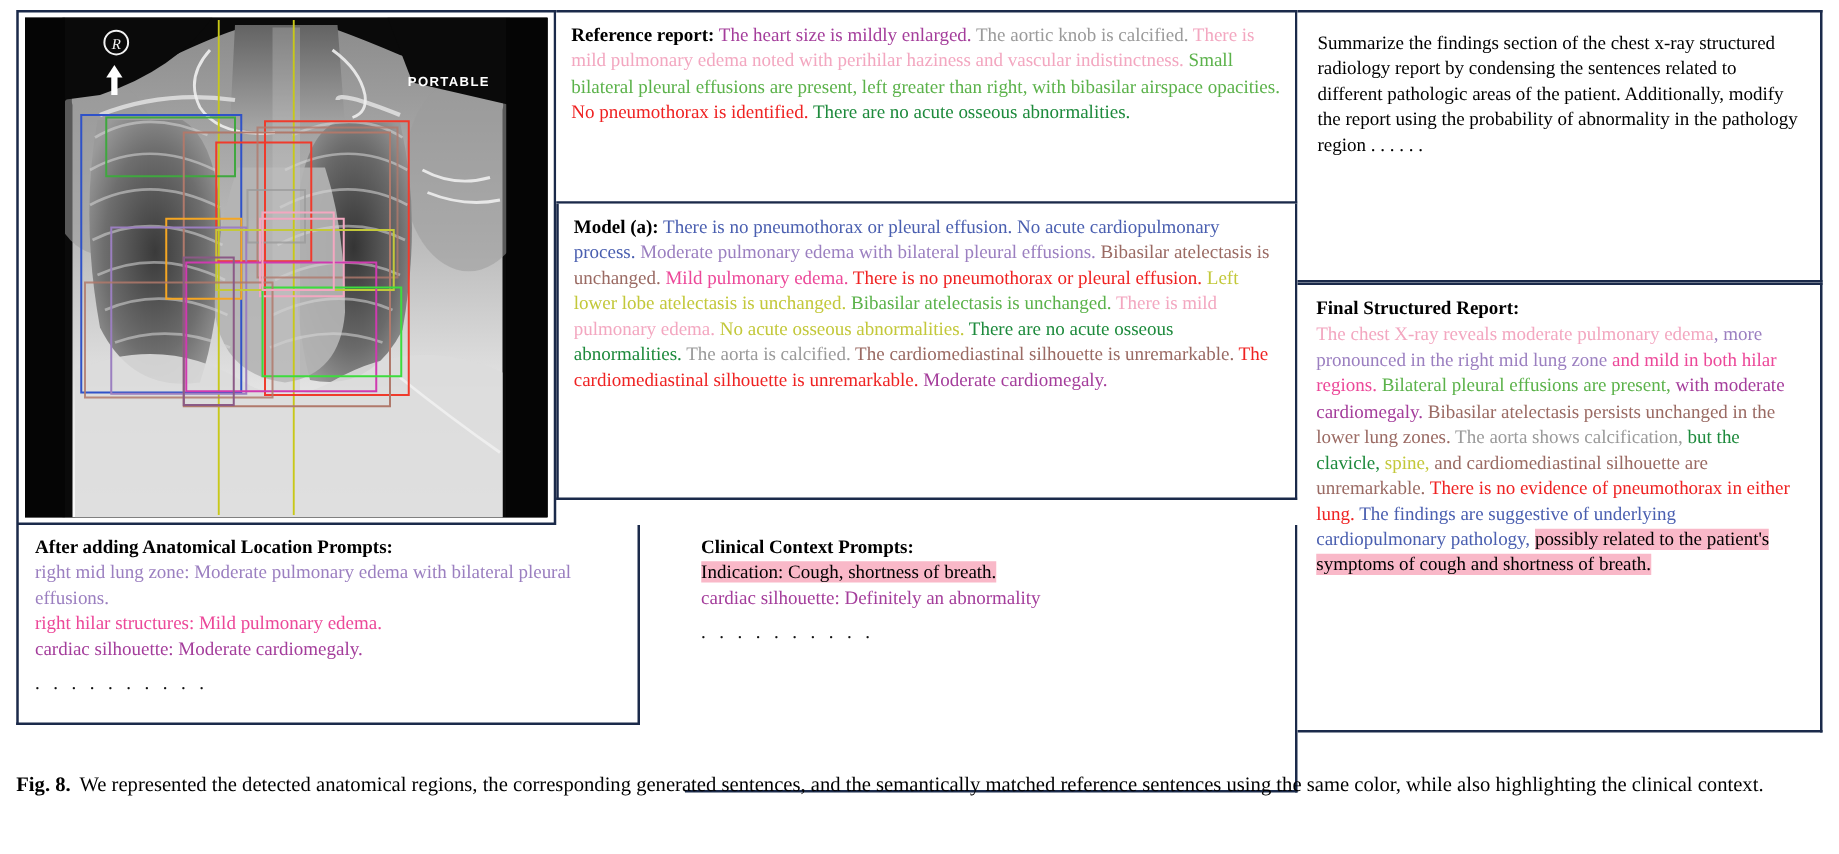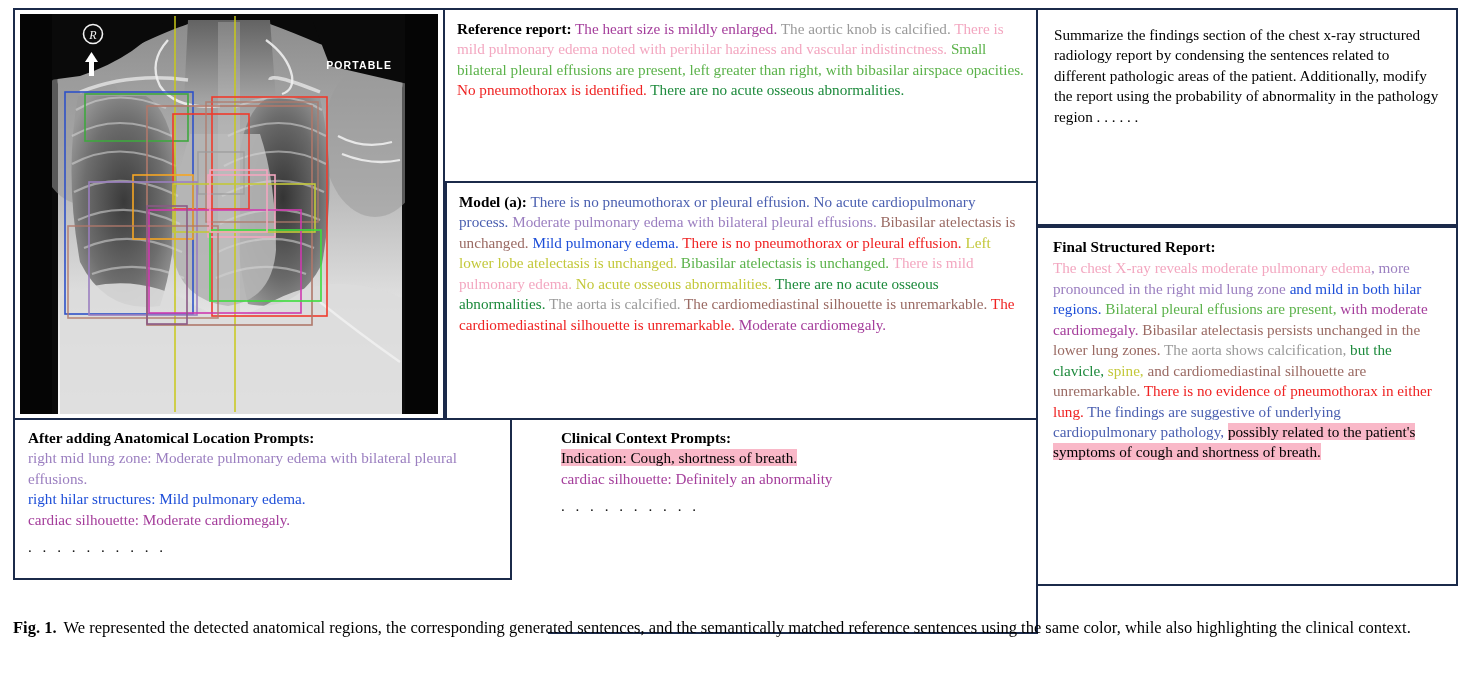--- a/index.html
+++ b/index.html
@@ -35,21 +35,21 @@
     overflow:hidden;
     position:relative;
   }
   
   .row-top .cell + .cell{border-left-width:2px;}
   .row-bot .cell{border-top-width:0;}
   .col-right .cell + .cell{border-top-width:2px;}
   .col-right{border-left-width:0;}
 
   .cell-xray{width:432px;height:412px;padding:5px;display:flex;align-items:center;justify-content:center;}
-  .cell-ref{width:593px;height:175px;border-left-width:0;}
+  .cell-ref{width:593px;height:155px;border-left-width:0;}
   .cell-model{width:593px;height:237px;border-left-width:0;border-top-width:0;}
   .cell-anat{width:517px;height:160px;}
   .cell-clin{width:508px;height:214px;border-left-width:0;margin-left:36px;}
   .cell-prompt{height:218px;border-left-width:0;}
   .cell-final{height:360px;border-left-width:0;}
 
   .stackR{display:flex;flex-direction:column;width:593px;}
 
   
   .txt{
@@ -65,21 +65,21 @@
   
   .c-cardiac      {color:#a43d9b;}   
   .c-gray         {color:#9a9a9a;}   
   .c-pinklt       {color:#f3a7c0;}   
   .c-green        {color:#5bb24a;}   
   .c-red          {color:#ef2222;}   
   .c-darkgreen    {color:#1d8a3c;}   
   .c-blue         {color:#4a5fb0;}   
   .c-purple       {color:#9b7fc0;}   
   .c-brown        {color:#9a6a63;}   
-  .c-orange       {color:#1d4ed8;}   
+  .c-orange       {color:#ec4899;}   
   .c-olive        {color:#c3c83a;}
   .hl{background:#f9b8c8;}
 
   
   .xray{
     position:relative;width:420px;height:400px;background:#000;
     overflow:hidden;
   }
   .xray svg{display:block;}
   .bx{fill:none;stroke-width:1.6;}
@@ -310,16 +310,16 @@
             <span class="c-blue">The findings are suggestive of underlying cardiopulmonary pathology,</span>
             <span class="hl">possibly related to the patient's symptoms of cough and shortness of breath.</span>
           </div>
         </div>
       </div>
 
     </div>
   </div>
 
   <div class="caption">
-    <b class="fignum">Fig. 1.</b><span>We represented the detected anatomical regions, the corresponding generated sentences, and the semantically matched reference sentences using the same color, while also highlighting the clinical context.</span>
+    <b class="fignum">Fig. 8.</b><span>We represented the detected anatomical regions, the corresponding generated sentences, and the semantically matched reference sentences using the same color, while also highlighting the clinical context.</span>
   </div>
 
 </div>
 
 </body></html>

